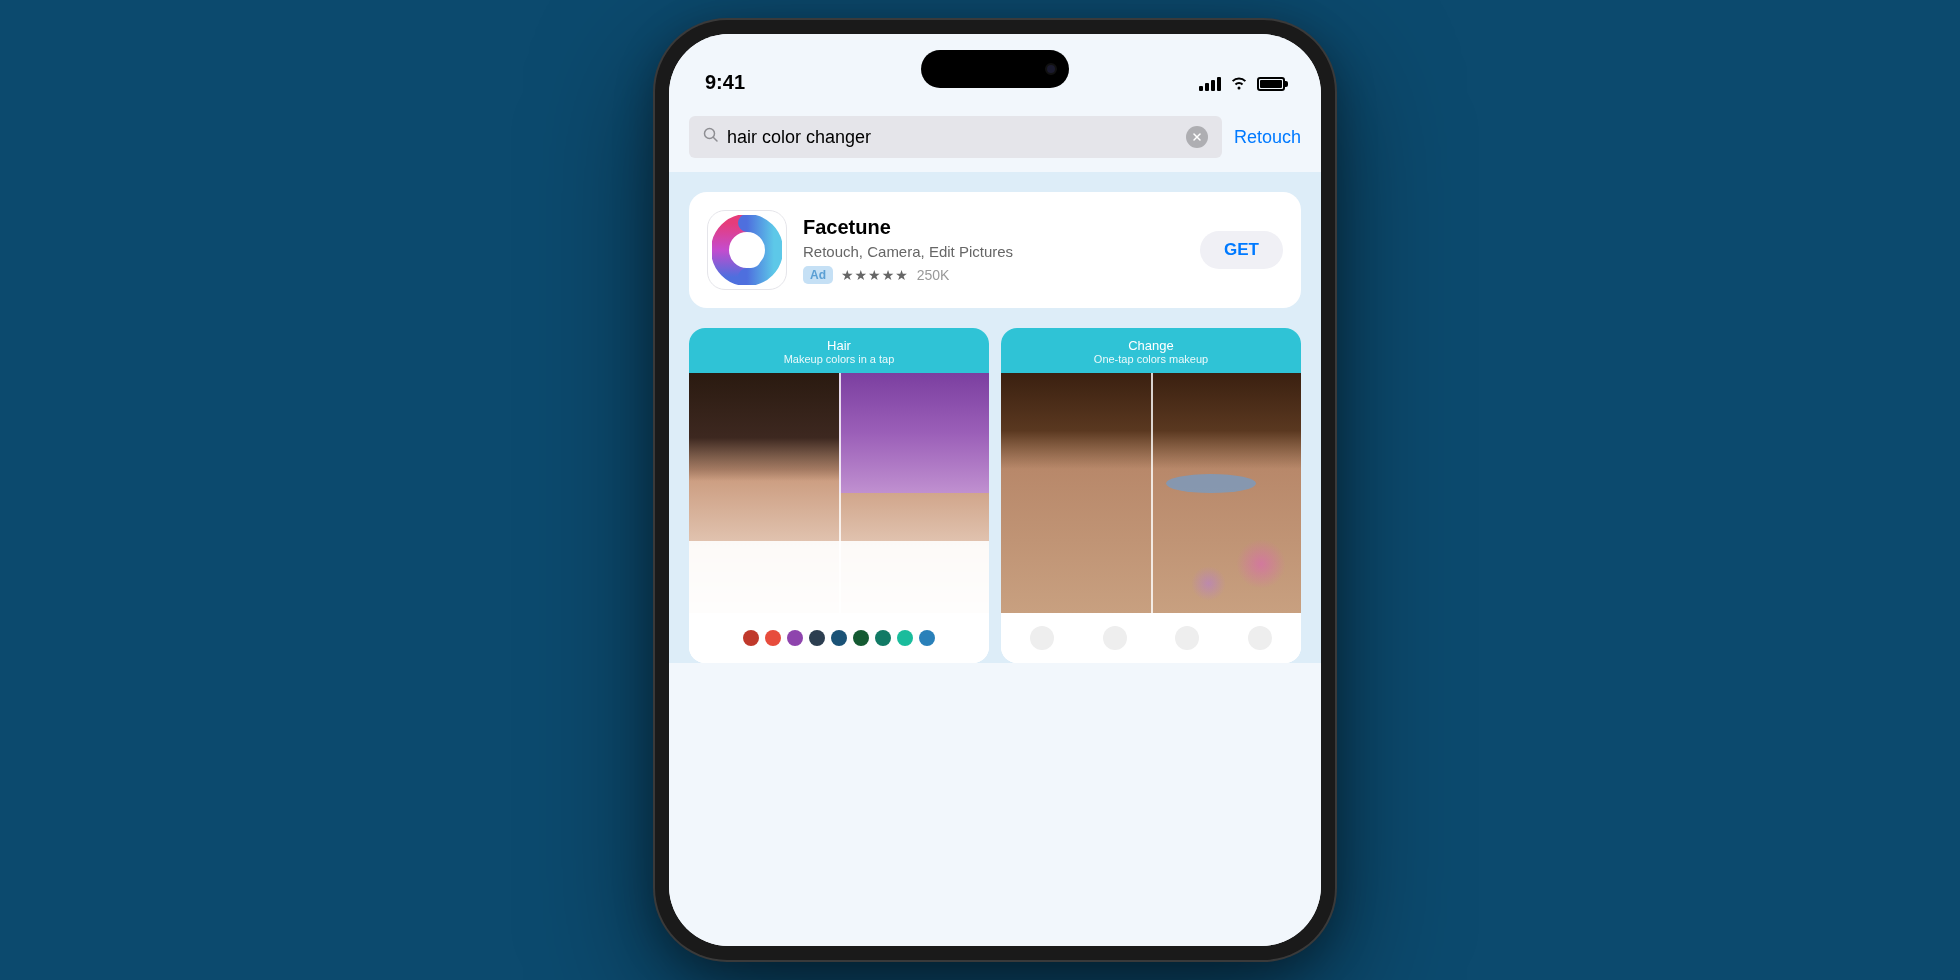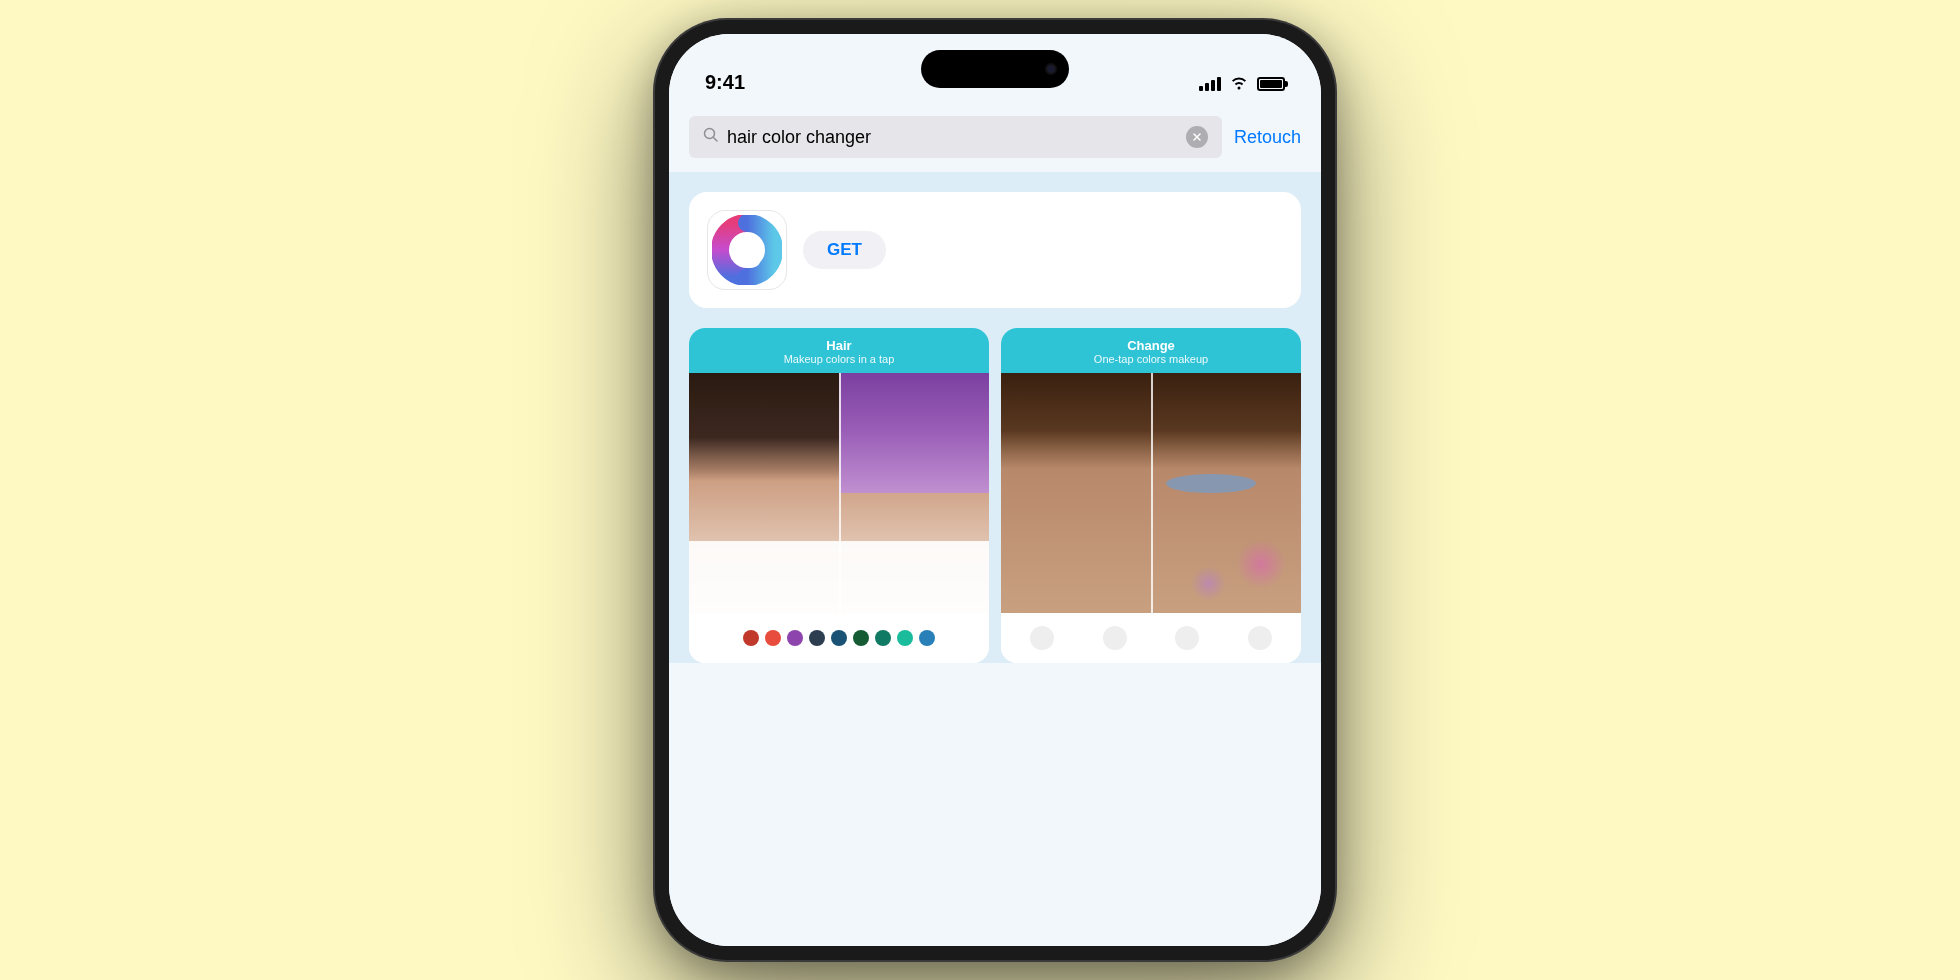--- a/index.html
+++ b/index.html
@@ -12,21 +12,21 @@
       width: 1960px;
       height: 980px;
       font-family: -apple-system, 'SF Pro Display', 'Helvetica Neue', Arial, sans-serif;
       overflow: hidden;
     }
 
     .scene {
       position: relative;
       width: 1960px;
       height: 980px;
-      background: #fef9c3;
+      background: #0c4a6e;
       display: flex;
       justify-content: center;
       align-items: center;
       padding-left: 30px;
     }
 
     
     .phone {
       position: relative;
       width: 680px;
@@ -324,21 +324,21 @@
 
     .screenshot-header {
       background: #2fc3d6;
       padding: 10px 12px 8px;
       text-align: center;
     }
 
     .screenshot-title {
       color: #fff;
       font-size: 13px;
-      font-weight: 700;
+      font-weight: 400;
       text-align: center;
     }
 
     .screenshot-subtitle {
       color: rgba(255,255,255,0.9);
       font-size: 11px;
     }
 
     .screenshot-image {
       height: 240px;
@@ -473,20 +473,29 @@
                     <stop offset="100%" stop-color="#4e6fde"></stop>
                   </linearGradient>
                   <linearGradient id="grad2" x1="0" y1="0" x2="1" y2="0">
                     <stop offset="0%" stop-color="#4e6fde"></stop>
                     <stop offset="100%" stop-color="#5dc8e8"></stop>
                   </linearGradient>
                 </defs>
               </svg>
             </div>
 
+            <div class="app-info">
+              <div class="app-name">Facetune</div>
+              <div class="app-subtitle">Retouch, Camera, Edit Pictures</div>
+              <div class="app-meta">
+                <span class="ad-badge">Ad</span>
+                <span class="stars">★★★★★</span>
+                <span class="review-count">250K</span>
+              </div>
+            </div>
 
             <button class="get-btn">GET</button>
           </div>
 
           <div class="screenshots-row">
 
             <div class="screenshot-card">
               <div class="screenshot-header">
                 <div class="screenshot-title">Hair</div>
                 <div class="screenshot-subtitle">Makeup colors in a tap</div>

